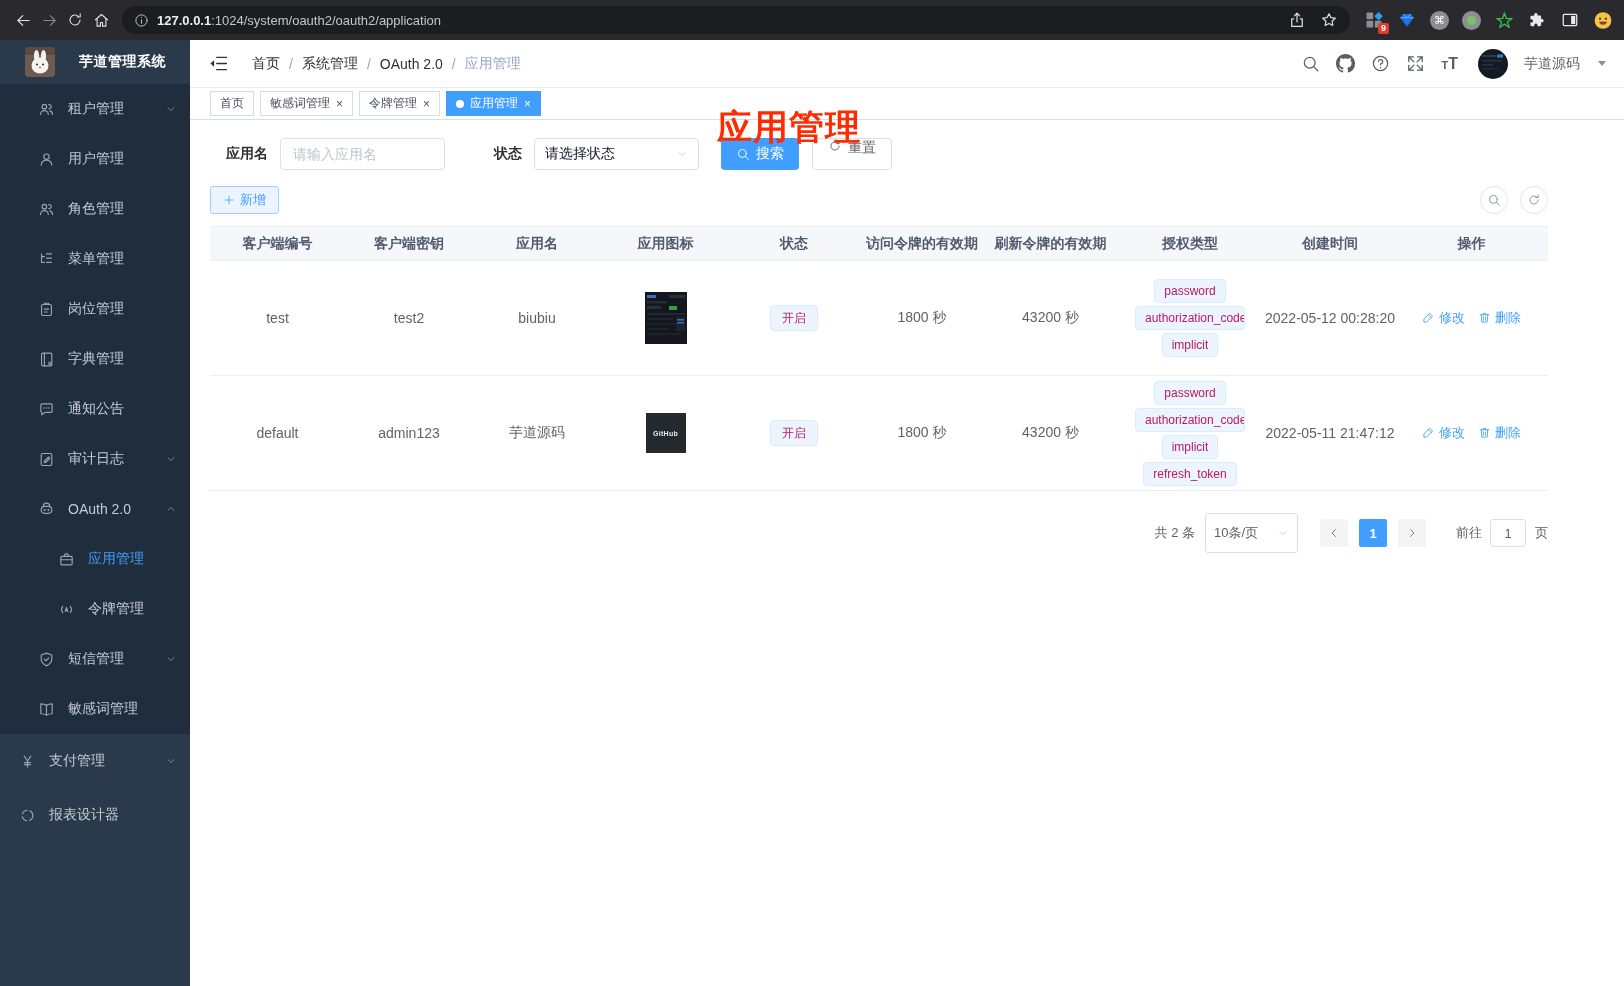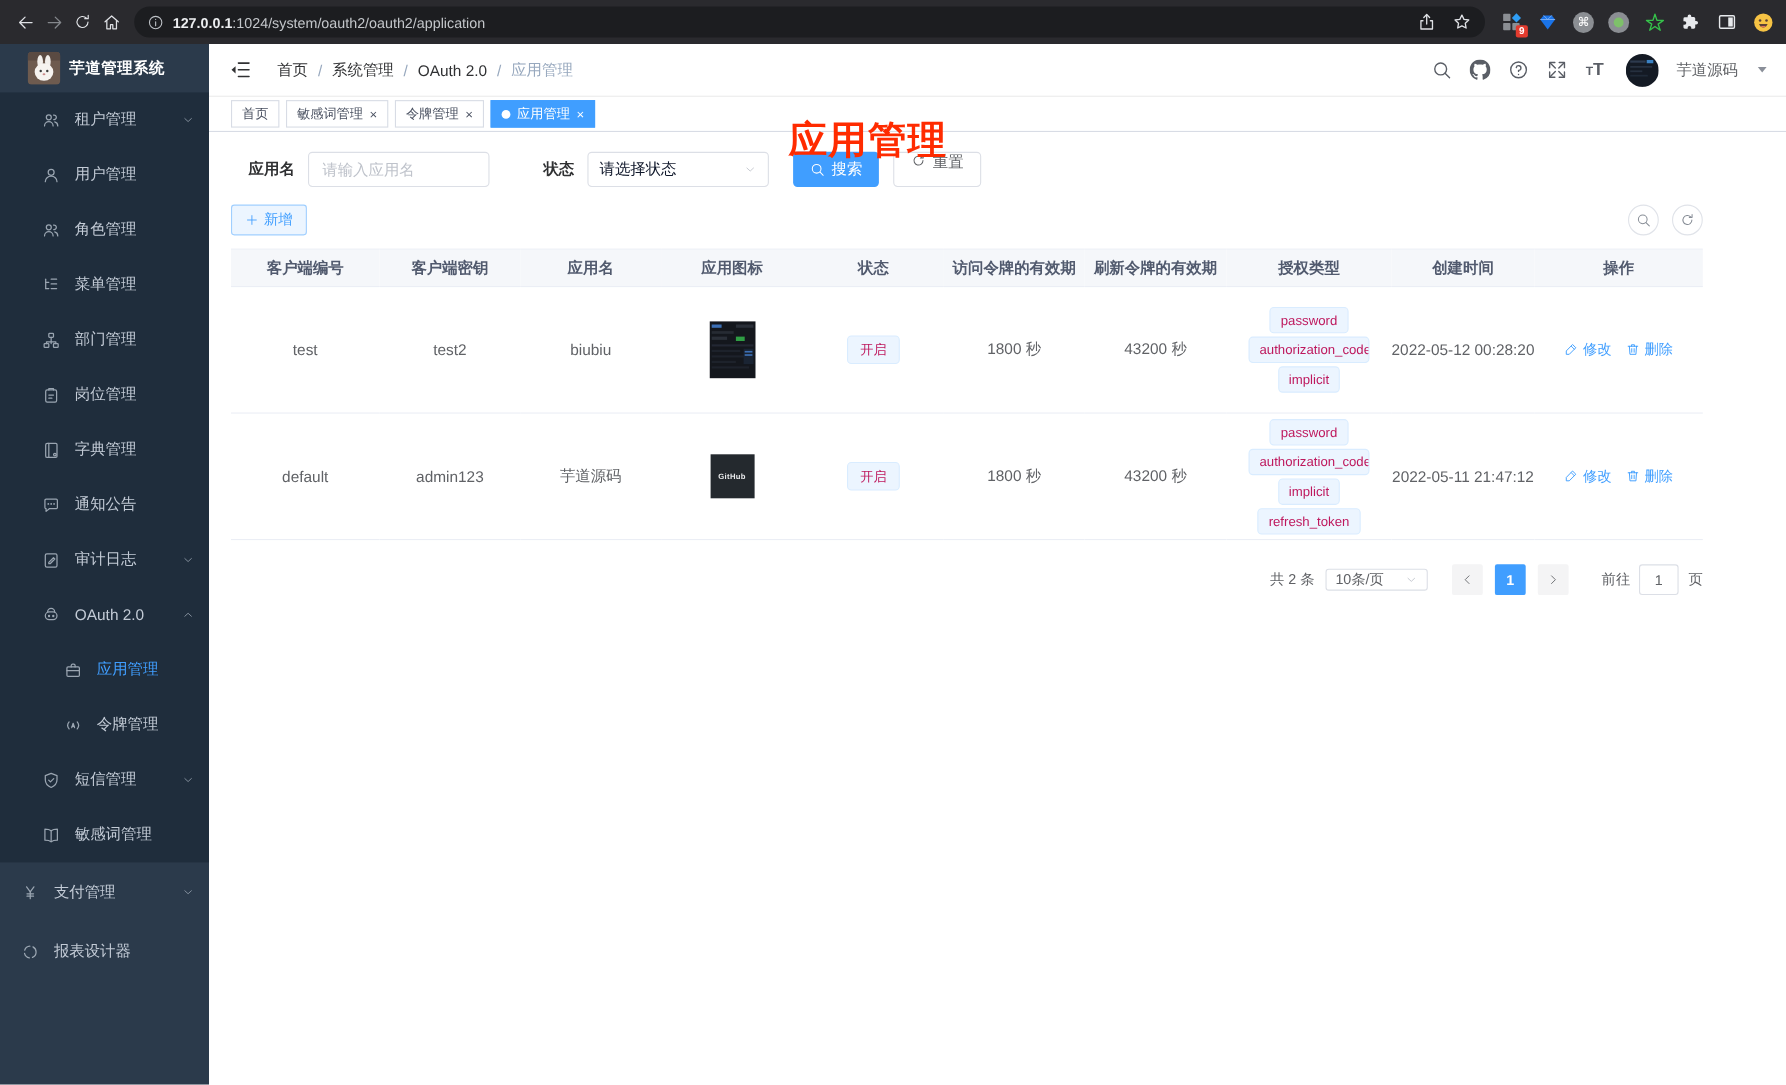--- a/index.html
+++ b/index.html
@@ -19,21 +19,21 @@
   .omni-spacer{flex:1}
   .omni-ic{width:18px;height:18px;color:#dfe1e5;margin-left:14px}
   .extensions{display:flex;align-items:center;gap:13px;margin-left:14px}
   .ext{width:20px;height:20px;position:relative;display:flex;align-items:center;justify-content:center}
   .ext-badge{position:absolute;right:-5px;bottom:-4px;background:#e33b2e;color:#fff;font-size:9px;font-weight:700;padding:1px 3px;border-radius:2px;line-height:1}
   .circle-ext{width:19px;height:19px;border-radius:50%;background:#8b8e93;display:flex;align-items:center;justify-content:center;color:#fff;font-size:11px}
   .green-dot{width:9px;height:9px;border-radius:50%;background:#7ec06a}
 
   
   .sidebar{position:absolute;top:40px;left:0;bottom:0;width:190px;background:#1f2d3c;display:flex;flex-direction:column}
-  .logo-bar{flex:0 0 44px;height:44px;background:#2b3a4b;display:flex;align-items:center;padding-left:25px;gap:8px}
+  .logo-bar{flex:0 0 44px;height:44px;background:#2b3a4b;display:flex;align-items:center;padding-left:25px;gap:24px}
   .logo-img{width:30px;height:30px;border-radius:4px;overflow:hidden;flex:0 0 auto}
   .logo-title{color:#fff;font-size:14px;font-weight:700;letter-spacing:.5px}
   .menu{flex:0 0 auto}
   .mi{height:50px;display:flex;align-items:center;color:#c3cbd6;font-size:14px;position:relative;cursor:pointer}
   .mi .mic{width:17px;height:17px;color:#9aa5b1;flex:0 0 auto}
   .mi .lbl{margin-left:13px;white-space:nowrap}
   .lv1{padding-left:19px}
   .lv2{padding-left:38px}
   .lv3{padding-left:58px}
   .mi.active .lbl{color:#409eff}
@@ -91,21 +91,21 @@
   .thumb2{width:40px;height:40px;background:#24292e;margin:0 auto;display:flex;align-items:center;justify-content:center;color:#e9eaec;font-size:7px;font-weight:700;letter-spacing:.3px}
   .tag{display:inline-flex;align-items:center;height:24px;padding:0 9px;background:#ecf5ff;border:1px solid #d9ecff;border-radius:4px;color:#be185d;font-size:12px;max-width:110px;overflow:hidden;white-space:nowrap}
   .status-tag{height:26px;padding:0 11px}
   .tags-col{display:flex;flex-direction:column;align-items:center;gap:3px}
   .link{color:#409eff;font-size:13px;display:inline-flex;align-items:center;gap:4px;cursor:pointer}
   .link + .link{margin-left:13px}
   .link svg{width:13px;height:13px}
 
   .pagination{margin-top:22px;display:flex;align-items:center;justify-content:flex-end;font-size:13px;color:#606266}
   .pg-total{margin-right:10px}
-  .pg-select{width:93px;height:20px;border:1px solid #dcdfe6;border-radius:3px;display:flex;align-items:center;justify-content:space-between;padding:0 8px;color:#606266;margin-right:22px;cursor:pointer;background:#fff}
+  .pg-select{width:93px;height:40px;border:1px solid #dcdfe6;border-radius:3px;display:flex;align-items:center;justify-content:space-between;padding:0 8px;color:#606266;margin-right:22px;cursor:pointer;background:#fff}
   .pg-btn{width:28px;height:28px;background:#f4f4f5;border-radius:2px;display:flex;align-items:center;justify-content:center;color:#606266;cursor:pointer}
   .pg-btn svg{width:12px;height:12px}
   .pg-page{width:28px;height:28px;background:#409eff;color:#fff;border-radius:2px;display:flex;align-items:center;justify-content:center;font-weight:700;margin:0 11px;cursor:pointer}
   .pg-next{margin-left:0}
   .pg-goto{margin-left:30px;margin-right:8px}
   .pg-input{width:36px;height:28px;border:1px solid #dcdfe6;border-radius:3px;text-align:center;font-size:13px;color:#606266;margin-right:9px;outline:none}
 </style>
 </head>
 <body>
 
@@ -253,29 +253,20 @@
     <div class="mi lv2">
       <svg class="ic mic" viewBox="0 0 24 24">
           <path d="M5 4v12"></path>
           <path d="M5 8h4"></path>
           <path d="M5 16h4"></path>
           <path d="M12 4h7"></path>
           <path d="M12 10h7"></path>
           <path d="M12 16h7"></path>
         </svg>
       <span class="lbl">菜单管理</span>
-    </div>
-    <div class="mi lv2">
-      <svg class="ic mic" viewBox="0 0 24 24">
-          <rect x="9" y="3" width="6" height="5" rx="1"></rect>
-          <rect x="3" y="16" width="6" height="5" rx="1"></rect>
-          <rect x="15" y="16" width="6" height="5" rx="1"></rect>
-          <path d="M12 8v4M6 16v-2.3h12V16M12 12v4"></path>
-        </svg>
-      <span class="lbl">部门管理</span>
     </div>
     <div class="mi lv2">
       <svg class="ic mic" viewBox="0 0 24 24">
           <rect x="5" y="5" width="14" height="15.5" rx="2"></rect>
           <path d="M9 5V3.2h6V5"></path>
           <path d="M9 11.5h6M9 15.5h4"></path>
         </svg>
       <span class="lbl">岗位管理</span>
     </div>
     <div class="mi lv2">

